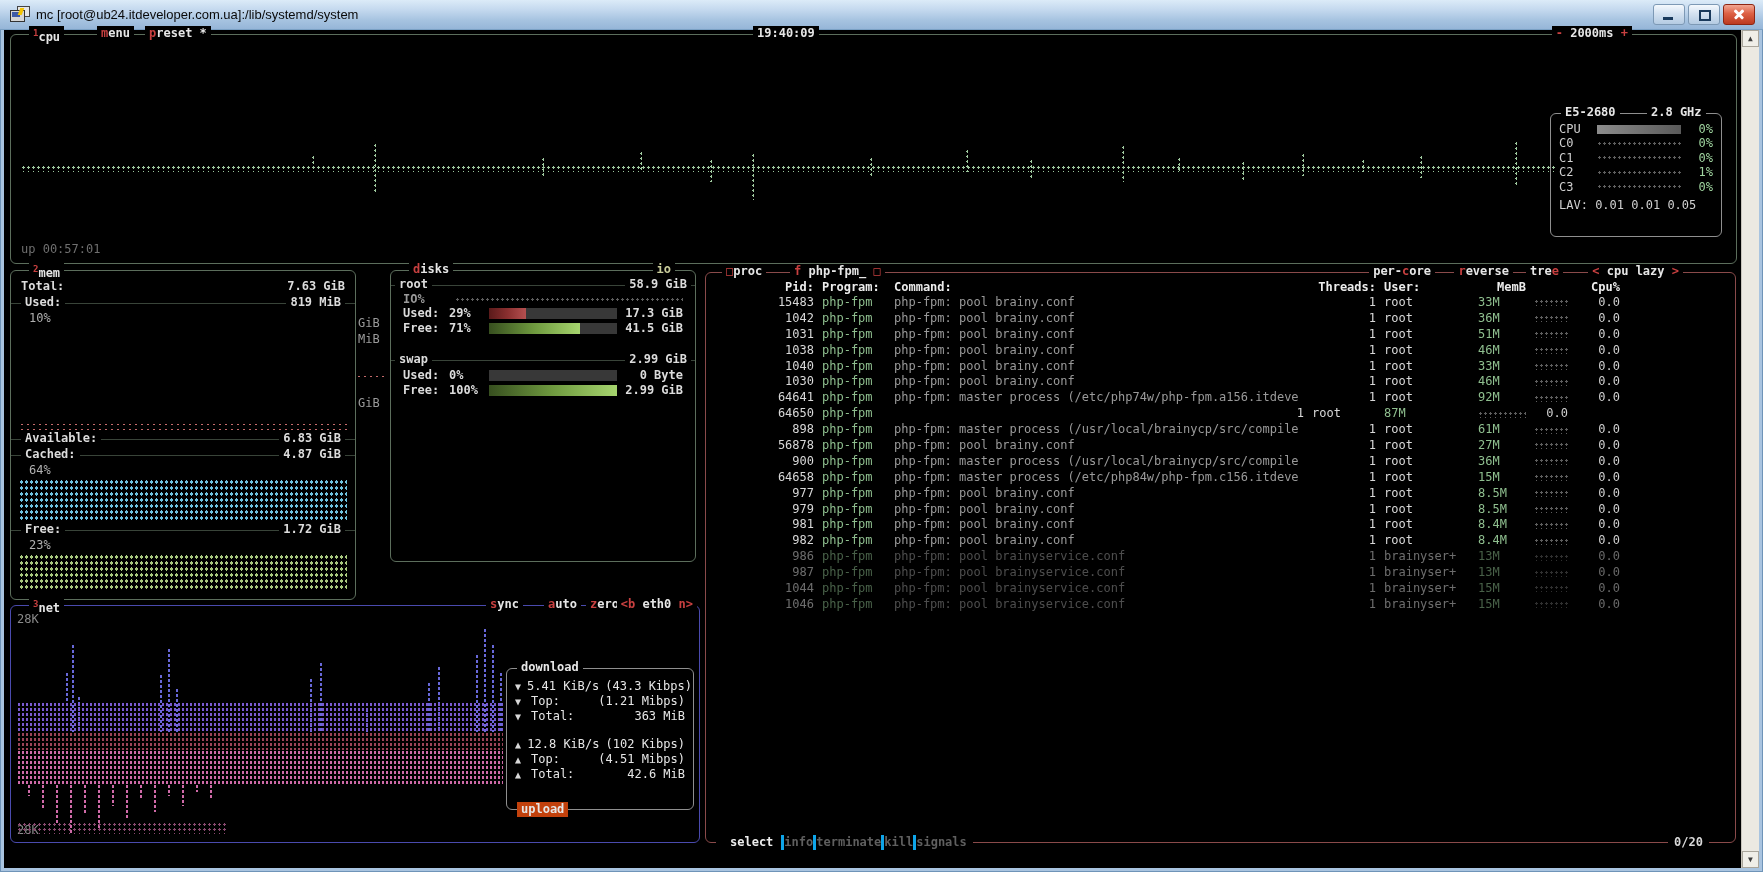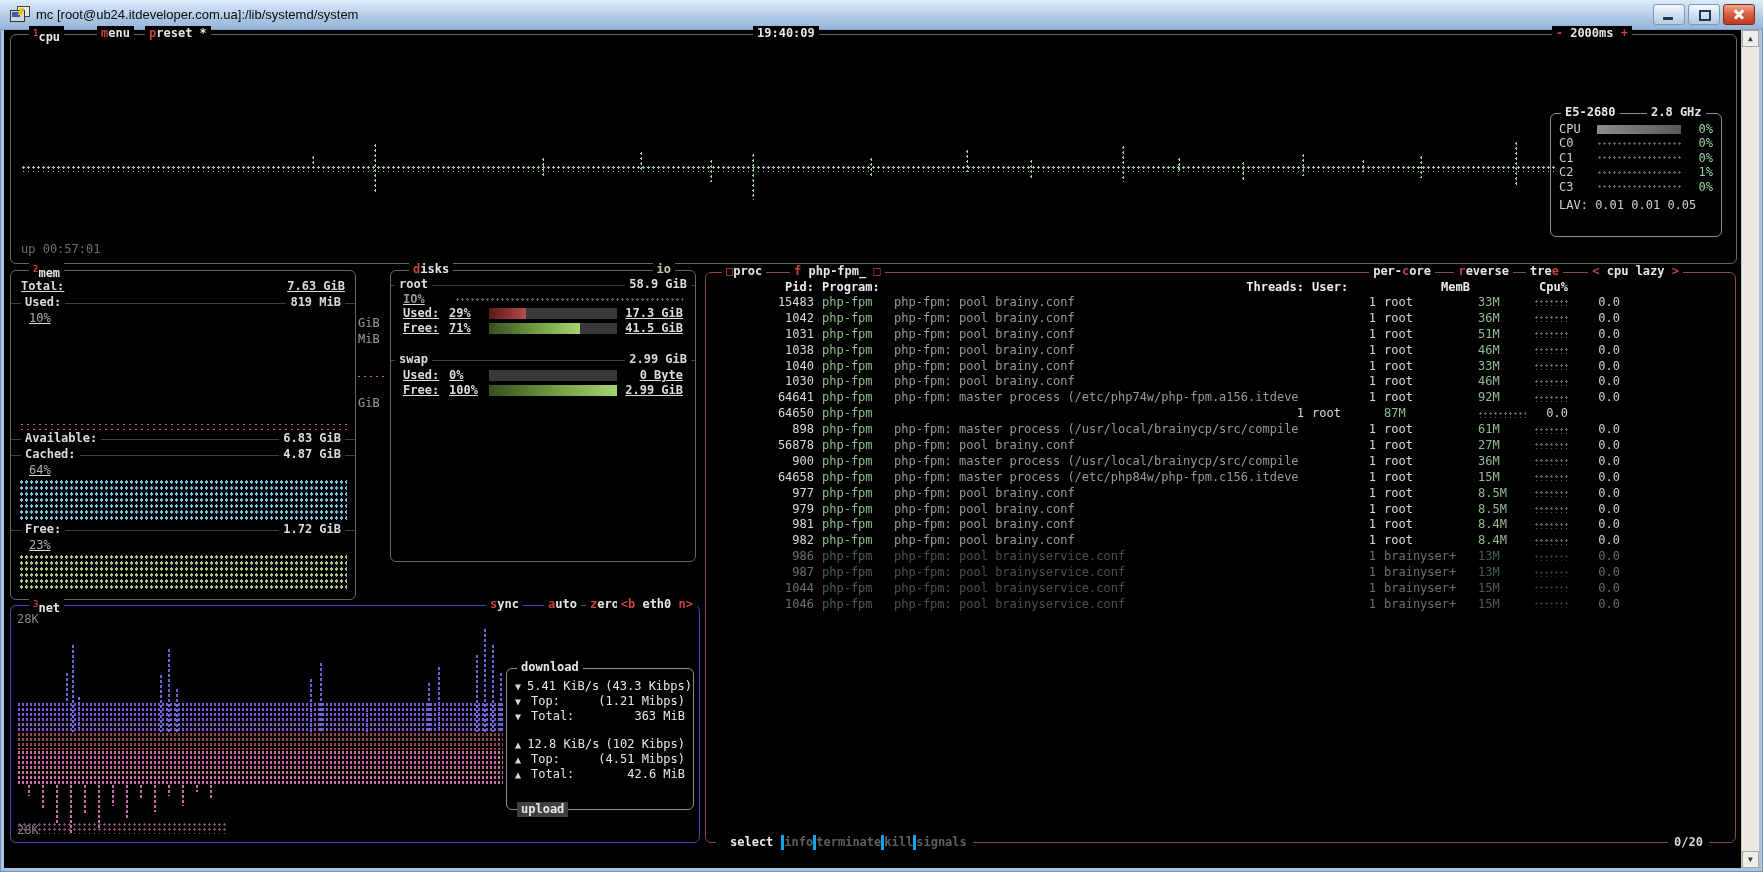--- a/index.html
+++ b/index.html
@@ -30,26 +30,26 @@
   
   .scrollbar{position:absolute;right:4px;top:30px;bottom:4px;width:17px;background:#ece9e2;border-left:1px solid #c9c5bc;}
   .sb-btn{position:absolute;left:0;width:17px;height:17px;background:#f0eee8;border:1px solid #aaa69c;box-sizing:border-box;
     font-size:8px;color:#3c3c3c;text-align:center;line-height:15px;cursor:pointer;}
   .sb-btn.up{top:0;} .sb-btn.down{bottom:0;}
 
   
   .term{position:absolute;left:4px;top:30px;width:1738px;height:838px;background:#000;
     font-size:12px;line-height:15px;color:#dcdcdc;}
   .box{position:absolute;border:1px solid;border-radius:6px;box-sizing:border-box;}
-  .b-green{border-color:#5c6e5c;text-decoration:underline;}
+  .b-green{border-color:#5c6e5c;}
   .b-blue{border-color:#4a4aae;}
   .b-red{border-color:#8a4a4a;}
   .b-gray{border-color:#8f8f8f;}
   .blabel{position:absolute;top:-9px;background:#000;padding:0 4px;white-space:nowrap;font-weight:bold;color:#e6e6e6;}
-  .blabel-bot{position:absolute;bottom:-8px;background:#404040;padding:0 4px;white-space:nowrap;font-weight:bold;color:#e6e6e6;}
+  .blabel-bot{position:absolute;bottom:-8px;background:#c2410c;padding:0 4px;white-space:nowrap;font-weight:bold;color:#e6e6e6;}
   .hot{color:#c84040;}
   .sup{font-size:9px;vertical-align:5px;color:#c84040;font-weight:bold;}
   .dimtx{color:#6f6f6f;}
   .graytx{color:#9a9a9a;}
   .greentx{color:#9fd49f;}
 
   
   .dg{background-image:radial-gradient(#9fc99f 1.1px,transparent 1.2px);background-size:5px 5px;}
   .dg-red{background-image:radial-gradient(#c46a6a 1.2px,transparent 1.3px);background-size:6px 5px;}
   .dg-yellow{background-image:radial-gradient(#e0b34a 1.3px,transparent 1.4px);background-size:5px 5px;}
@@ -404,20 +404,21 @@
     <span class="blabel" style="left:16px;"><span class="hot">□</span><span>proc</span></span>
     <span class="blabel" style="left:84px;"><span class="hot">f</span> <span>php-fpm_</span> <span class="hot">□</span></span>
     <span class="blabel" style="right:300px;"><span>per-</span><span class="hot">c</span><span>ore</span></span>
     <span class="blabel" style="right:222px;"><span class="hot">r</span><span>everse</span></span>
     <span class="blabel" style="right:172px;"><span>tre</span><span class="hot">e</span></span>
     <span class="blabel" style="right:52px;"><span class="hot">&lt;</span> <span>cpu lazy</span> <span class="hot">&gt;</span></span>
 
     <div class="procgrid phead">
       <span class="r">Pid:</span>
       <span>Program:</span>
+      <span>Command:</span>
       <span class="r">Threads:</span>
       <span>User:</span>
       <span class="r">MemB</span>
       <span></span>
       <span class="r">Cpu%</span>
     </div>
 
     <div>
 
     <div class="procgrid prow">

